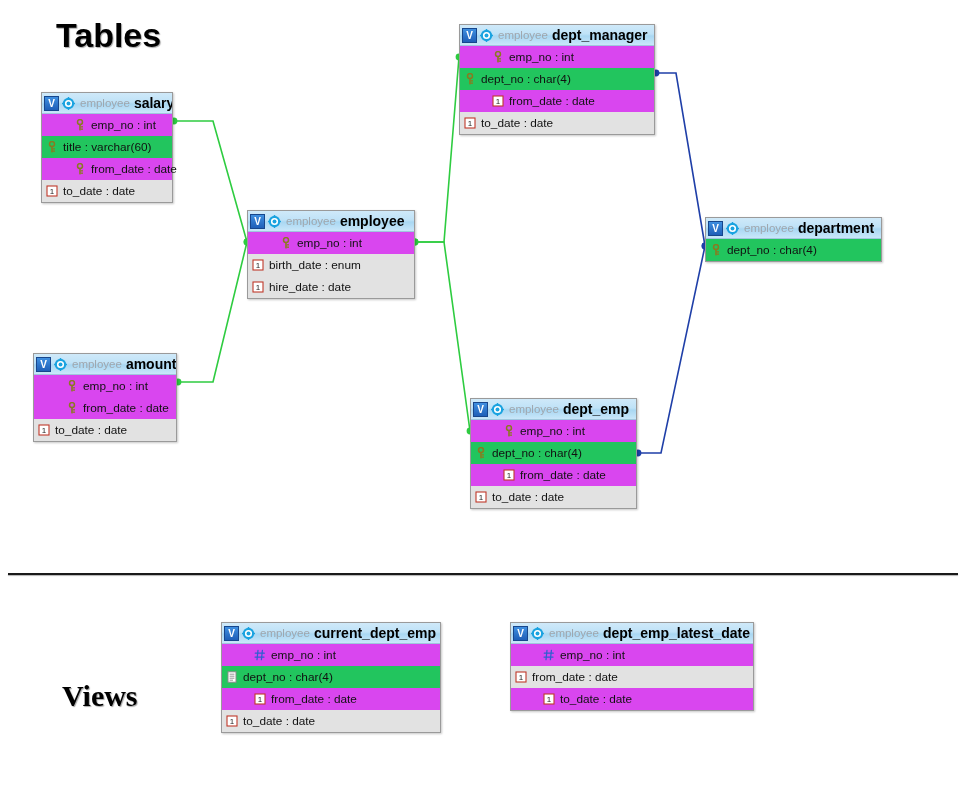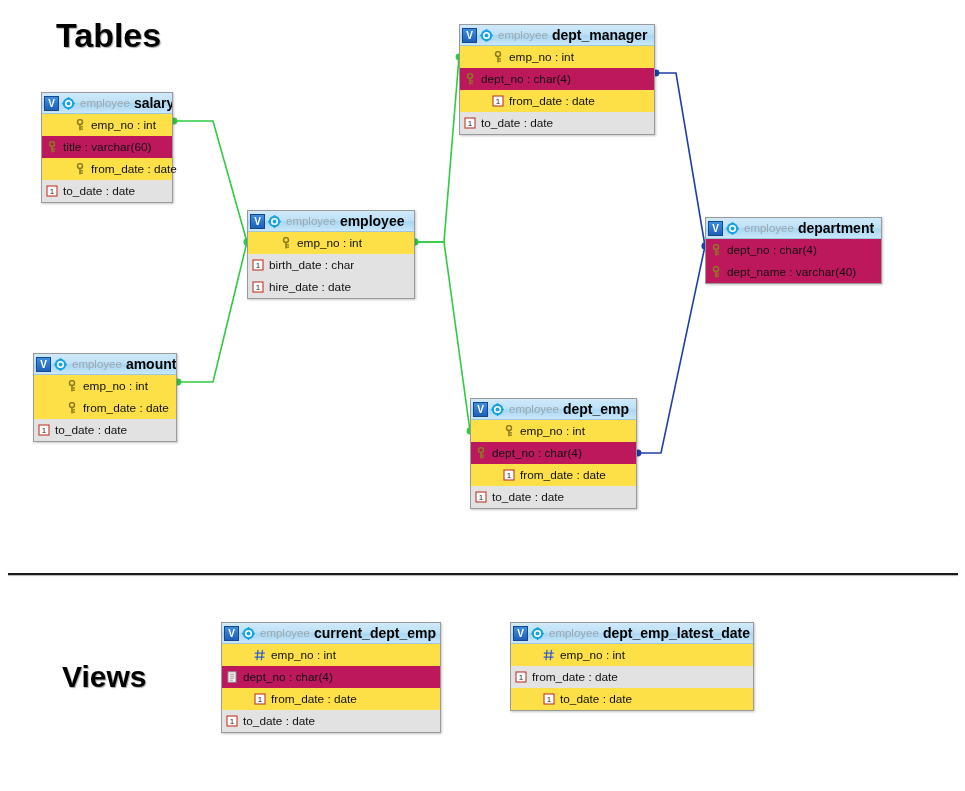--- a/index.html
+++ b/index.html
@@ -93,23 +93,23 @@
   .field-row {
     display: flex;
     align-items: center;
     height: 22px;
     padding-left: 4px;
     font-size: 11.8px;
     color: #111111;
     box-sizing: border-box;
     white-space: nowrap;
   }
-  .field-row.bg-white { background: #fde047; padding-left: 32px; }
+  .field-row.bg-white { background: #d946ef; padding-left: 32px; }
   .field-row.bg-gray  { background: #e2e2e2; }
-  .field-row.bg-pink  { background: #be185d; }
+  .field-row.bg-pink  { background: #22c55e; }
 
   .field-icon {
     width: 12px; height: 12px;
     margin-right: 5px;
     flex: 0 0 auto;
     display: block;
   }
   .field-text { line-height: 12px; }
 </style>
 </head>
@@ -133,21 +133,21 @@
       <path d="M 656,73 L 676,73 L 705,246" fill="none" stroke="#1f3fa8" stroke-width="1.6"></path>
       <circle cx="656" cy="73" r="3.4" fill="#1f3fa8"></circle>
       <circle cx="705" cy="246" r="3.4" fill="#1f3fa8"></circle>
       <path d="M 638,453 L 661,453 L 705,246" fill="none" stroke="#1f3fa8" stroke-width="1.6"></path>
       <circle cx="638" cy="453" r="3.4" fill="#1f3fa8"></circle>
       <circle cx="705" cy="246" r="3.4" fill="#1f3fa8"></circle>
     </svg>
 
   <div id="titles">
       <div class="section-title" style="left: 56px; top: 16px; font-size: 34px;">Tables</div>
-      <div class="section-title" style="left: 62px; top: 660px; font-size: 30px;">Views</div>
+      <div class="section-title" style="left: 62px; top: 679px; font-size: 30px; font-family: Liberation Serif, serif;">Views</div>
     </div>
   <div id="divider-host">
       <div class="divider" style="left: 8px; top: 573px; width: 950px;"></div>
     </div>
   <div id="entities">
       <div class="entity" style="left: 41px; top: 92px; width: 132px;">
         <div class="entity-header">
           <div class="v-badge">V</div>
           <svg class="gear-icon" viewBox="0 0 16 16">
             <circle cx="8" cy="8" r="7" fill="#1aa3e0"></circle>
@@ -272,21 +272,21 @@
             <rect x="6.8" y="7.2" width="2.2" height="1.3" fill="#8a7a20"></rect>
             <rect x="6.8" y="9.5" width="2.2" height="1.3" fill="#8a7a20"></rect>
           </svg>
           <span class="field-text">emp_no : int</span>
         </div>
         <div class="field-row bg-gray">
           <svg class="field-icon" viewBox="0 0 12 12">
             <rect x="1" y="1" width="10" height="10" fill="#ffffff" stroke="#c0392b" stroke-width="1.1"></rect>
             <text x="6" y="9" font-size="8" font-family="Liberation Sans, sans-serif" fill="#222222" text-anchor="middle">1</text>
           </svg>
-          <span class="field-text">birth_date : char</span>
+          <span class="field-text">birth_date : enum</span>
         </div>
         <div class="field-row bg-gray">
           <svg class="field-icon" viewBox="0 0 12 12">
             <rect x="1" y="1" width="10" height="10" fill="#ffffff" stroke="#c0392b" stroke-width="1.1"></rect>
             <text x="6" y="9" font-size="8" font-family="Liberation Sans, sans-serif" fill="#222222" text-anchor="middle">1</text>
           </svg>
           <span class="field-text">hire_date : date</span>
         </div>
       </div>
       <div class="entity" style="left: 705px; top: 217px; width: 177px;">
@@ -307,29 +307,20 @@
           <span class="table-name">department</span>
         </div>
         <div class="field-row bg-pink">
           <svg class="field-icon" viewBox="0 0 12 12">
             <circle cx="6" cy="3.1" r="2.5" fill="none" stroke="#8a7a20" stroke-width="1.5"></circle>
             <rect x="5.2" y="5" width="1.6" height="6.4" fill="#8a7a20"></rect>
             <rect x="6.8" y="7.2" width="2.2" height="1.3" fill="#8a7a20"></rect>
             <rect x="6.8" y="9.5" width="2.2" height="1.3" fill="#8a7a20"></rect>
           </svg>
           <span class="field-text">dept_no : char(4)</span>
-        </div>
-        <div class="field-row bg-pink">
-          <svg class="field-icon" viewBox="0 0 12 12">
-            <circle cx="6" cy="3.1" r="2.5" fill="none" stroke="#8a7a20" stroke-width="1.5"></circle>
-            <rect x="5.2" y="5" width="1.6" height="6.4" fill="#8a7a20"></rect>
-            <rect x="6.8" y="7.2" width="2.2" height="1.3" fill="#8a7a20"></rect>
-            <rect x="6.8" y="9.5" width="2.2" height="1.3" fill="#8a7a20"></rect>
-          </svg>
-          <span class="field-text">dept_name : varchar(40)</span>
         </div>
       </div>
       <div class="entity" style="left: 33px; top: 353px; width: 144px;">
         <div class="entity-header">
           <div class="v-badge">V</div>
           <svg class="gear-icon" viewBox="0 0 16 16">
             <circle cx="8" cy="8" r="7" fill="#1aa3e0"></circle>
             <circle cx="8" cy="8" r="4.4" fill="#ffffff"></circle>
             <circle cx="8" cy="8" r="2.4" fill="#1aa3e0"></circle>
             <g fill="#1aa3e0">

